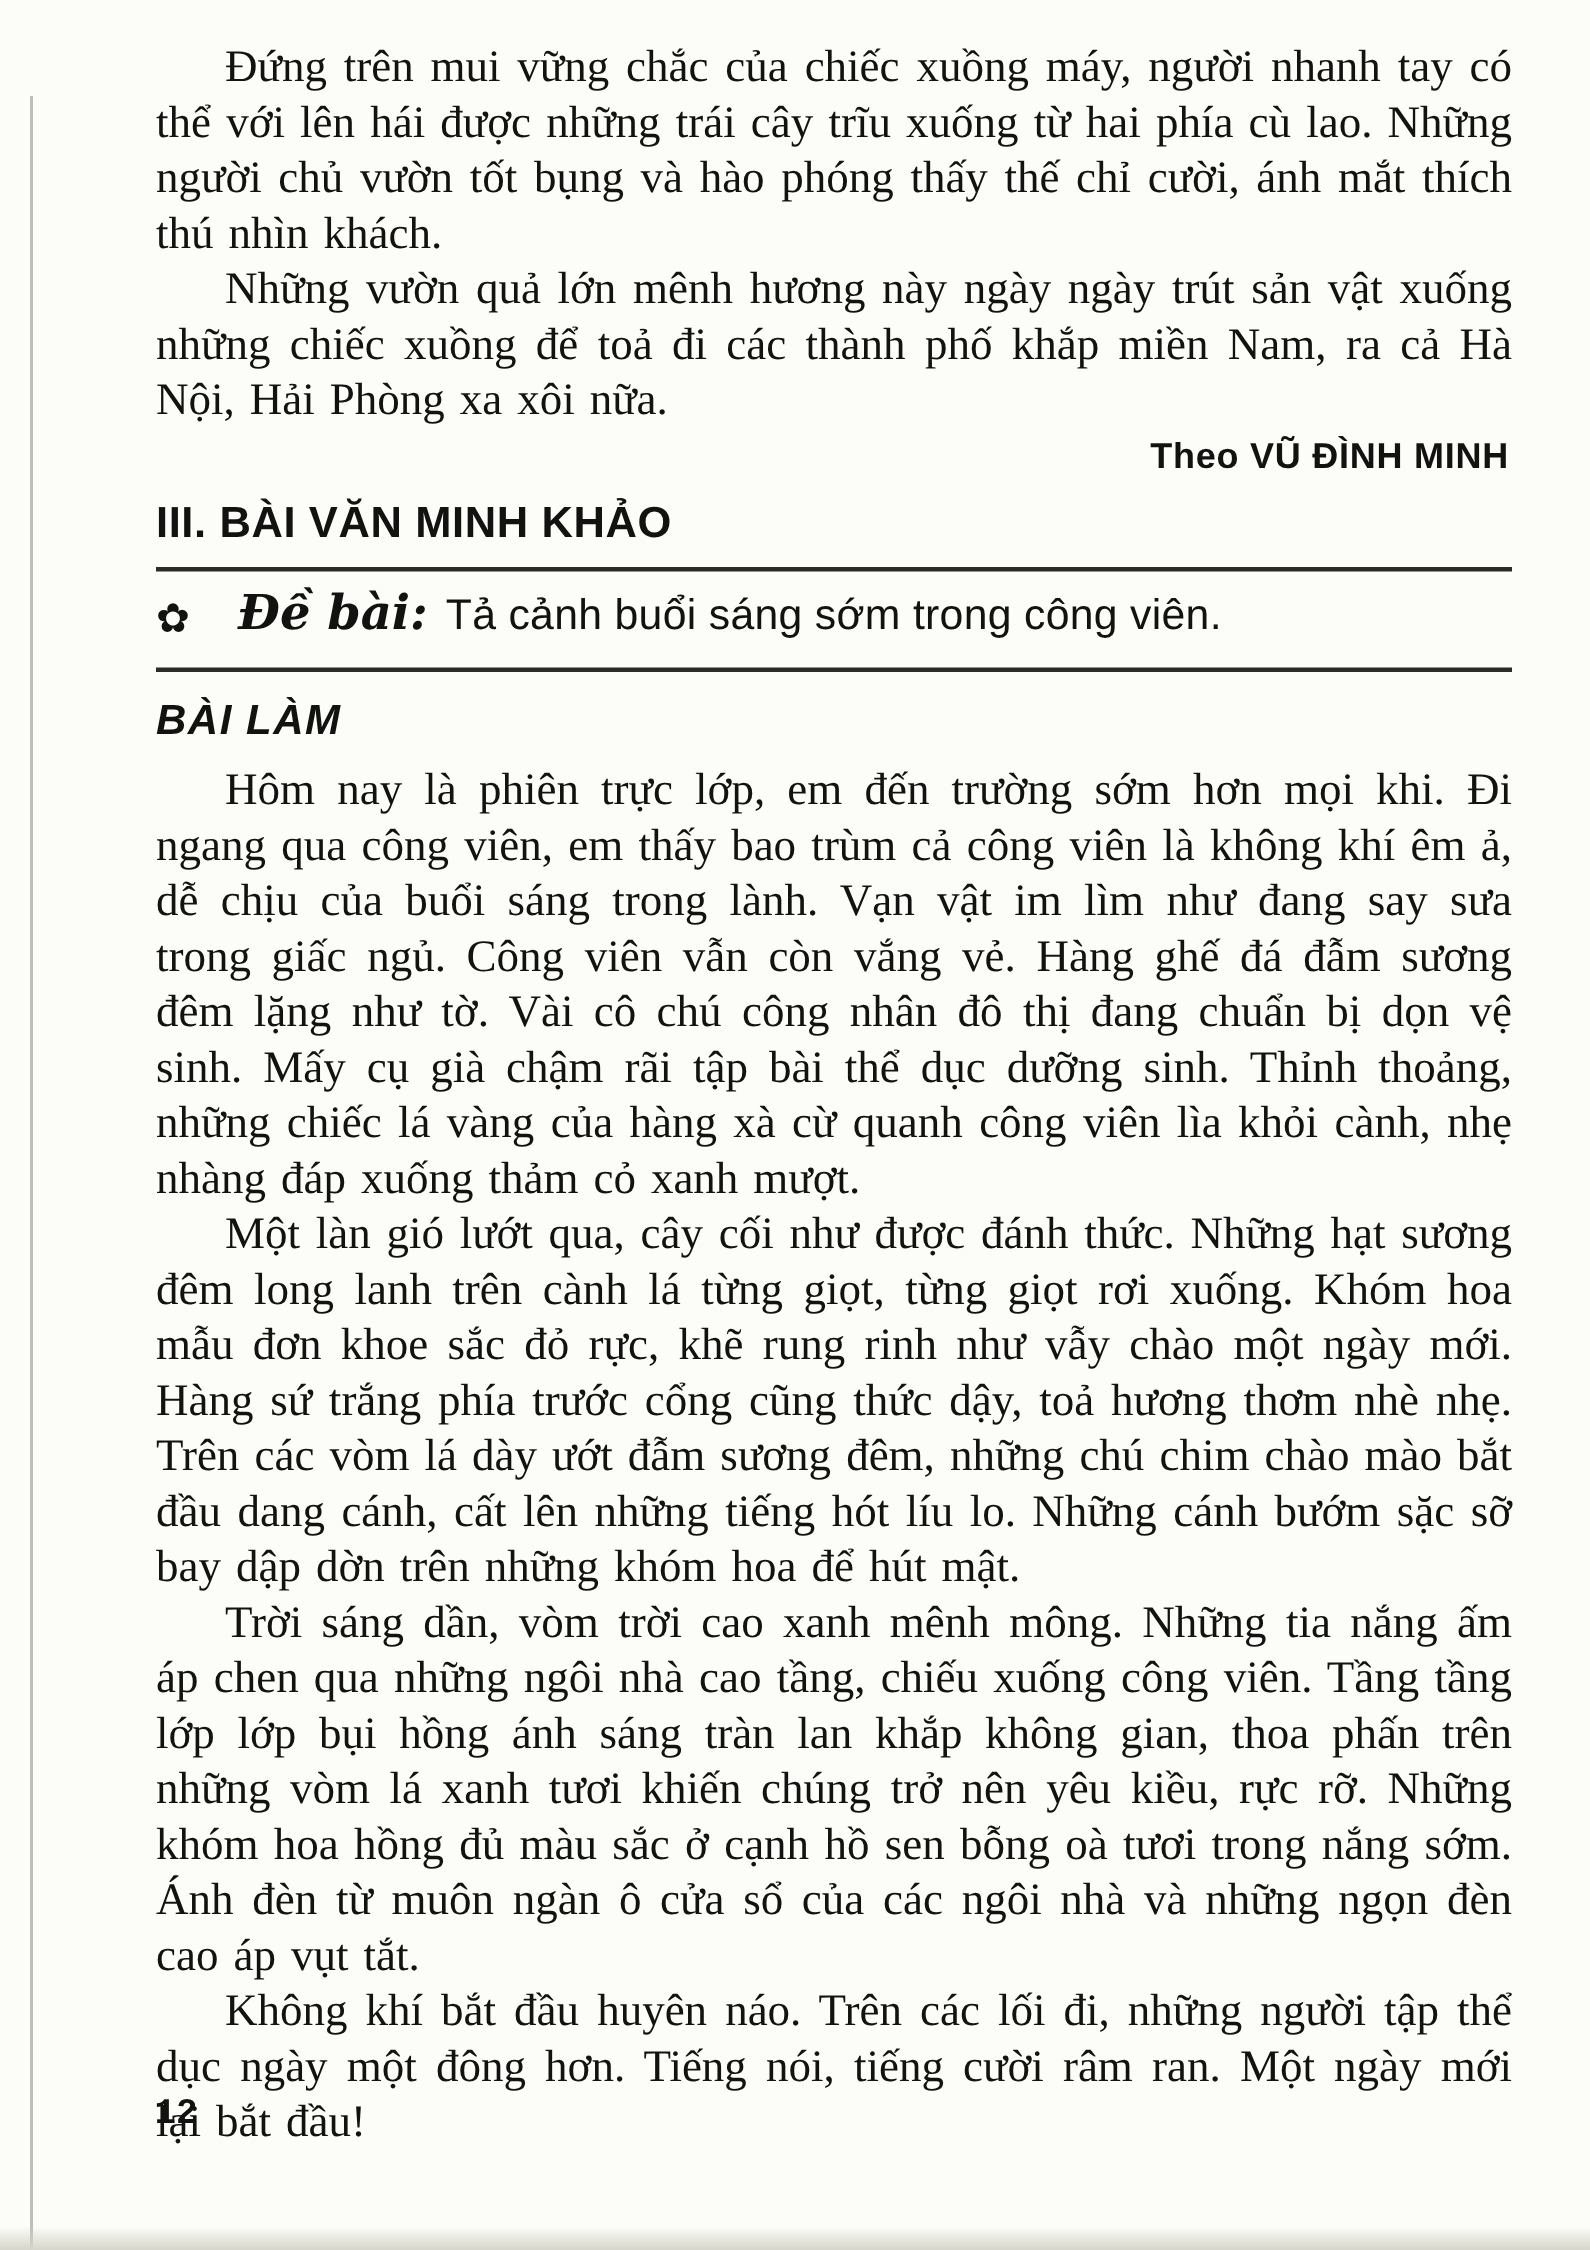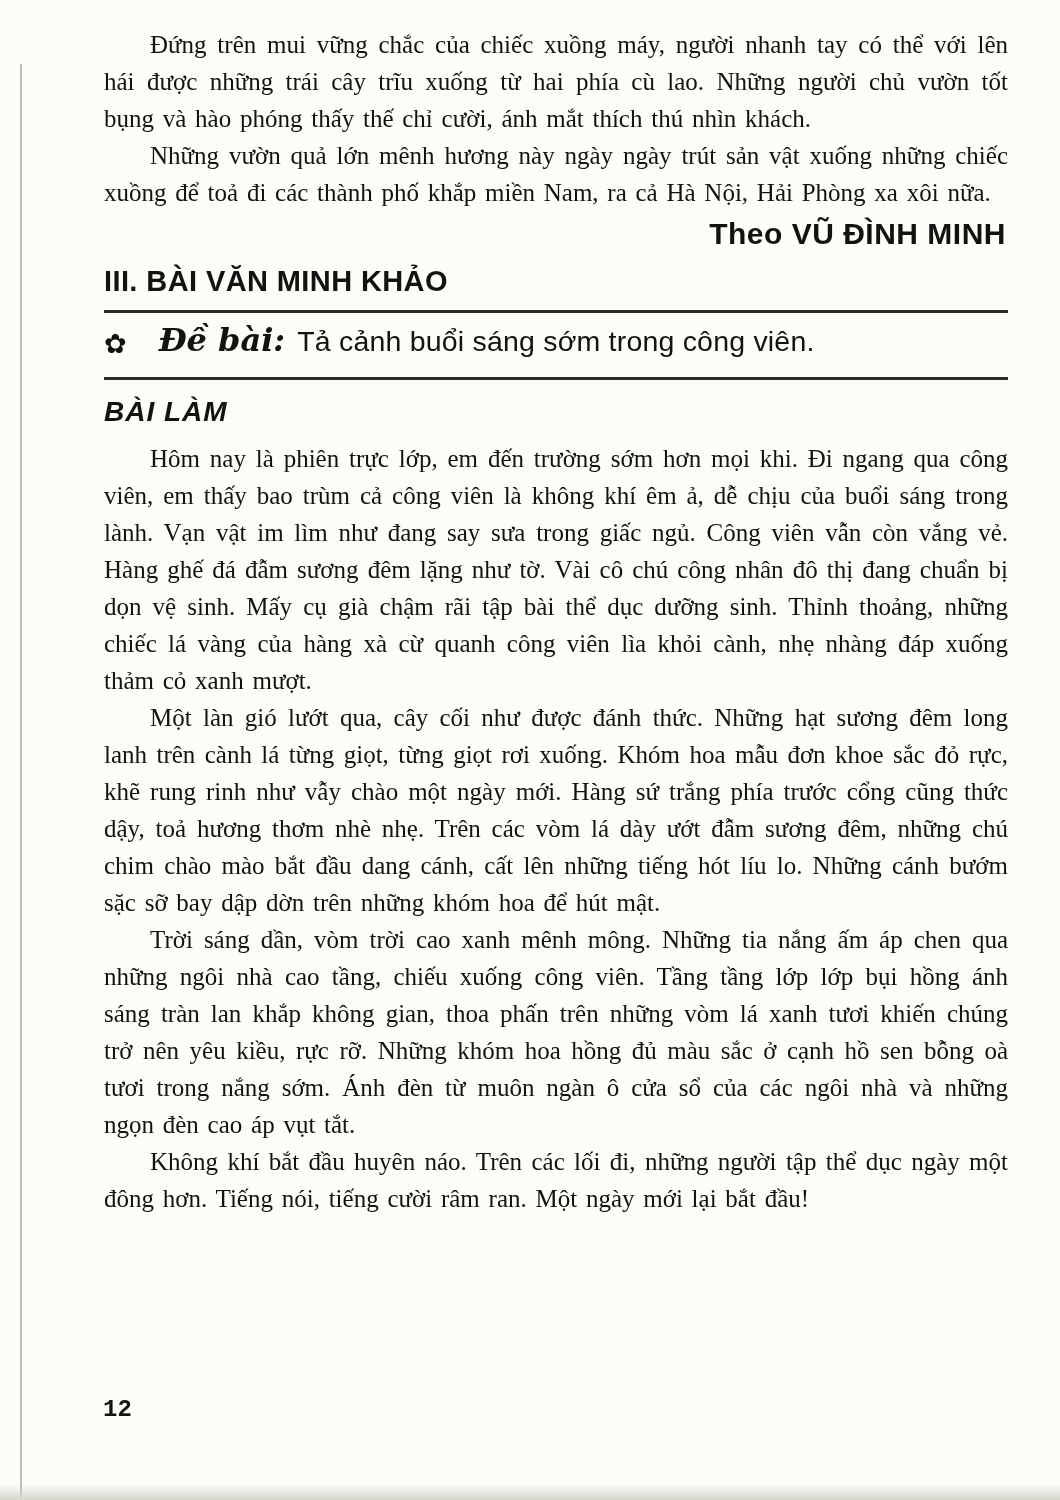--- a/index.html
+++ b/index.html
@@ -31,32 +31,32 @@
     width: 100%; height: 16px;
     background: linear-gradient(to bottom, rgba(214,214,206,0), #d6d6cc);
   }
   .content {
     position: absolute;
     left: 104px; top: 26px;
     width: 904px;
   }
   p.body-par {
     margin: 0;
-    font-size: 25px;
+    font-size: 30px;
     line-height: 37px;
     text-align: justify;
     text-indent: 46px;
     word-spacing: 2.5px;
   }
   .attribution {
     margin: 6px 2px 0 0;
     text-align: right;
     font-family: "Liberation Sans", sans-serif;
     font-weight: bold;
-    font-size: 30px;
+    font-size: 24px;
     letter-spacing: 0.5px;
   }
   h2.section-heading {
     margin: 14px 0 0 0;
     font-family: "Liberation Sans", sans-serif;
     font-weight: bold;
     font-size: 29px;
     letter-spacing: 0.4px;
   }
   .rule {

